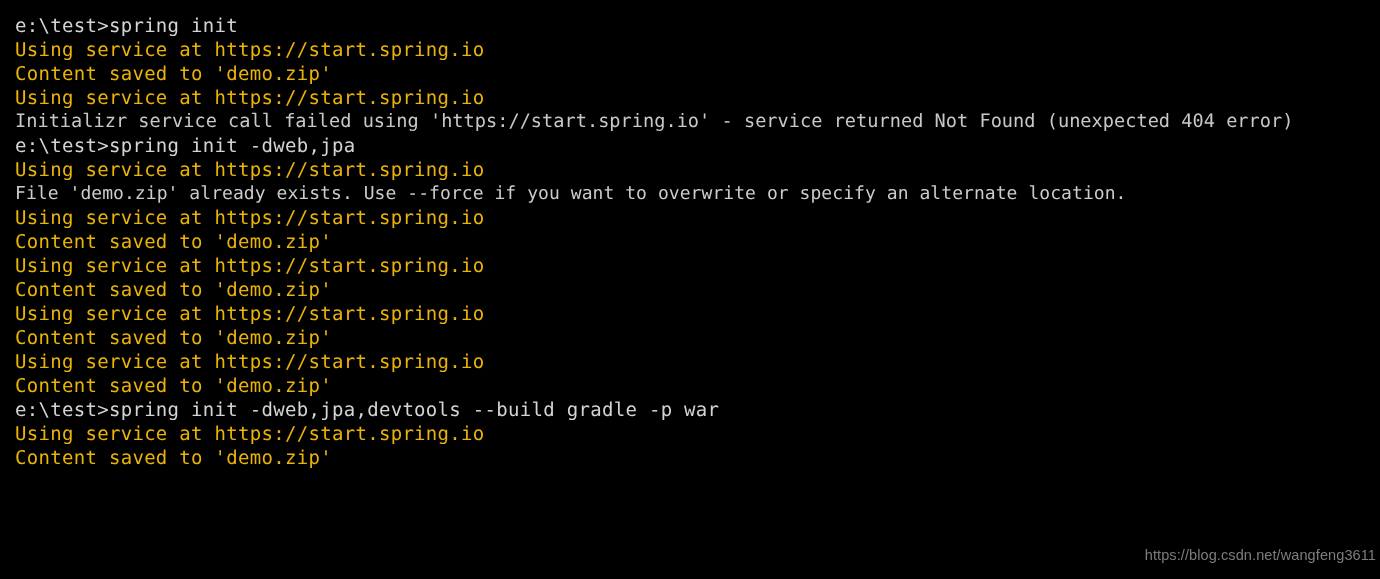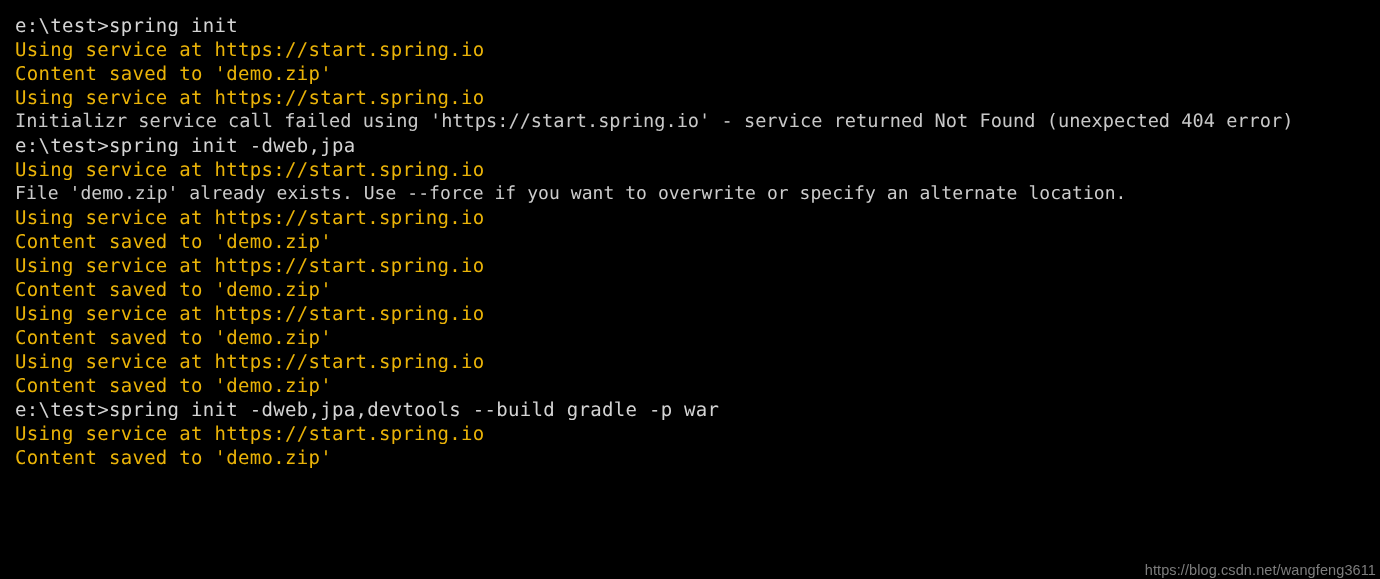--- a/index.html
+++ b/index.html
@@ -59,21 +59,21 @@
   }
 
   .term-line.wide {
     letter-spacing: 0.06px;
     font-size: 18px;
   }
 
   #watermark {
     position: absolute;
     right: 4px;
-    bottom: 1px;
+    bottom: 16px;
     font-family: "Liberation Sans", "DejaVu Sans", sans-serif;
     font-size: 14.5px;
     color: #7d7d7d;
     white-space: pre;
     letter-spacing: 0.1px;
     pointer-events: none;
     user-select: none;
   }
 </style>
 </head>

